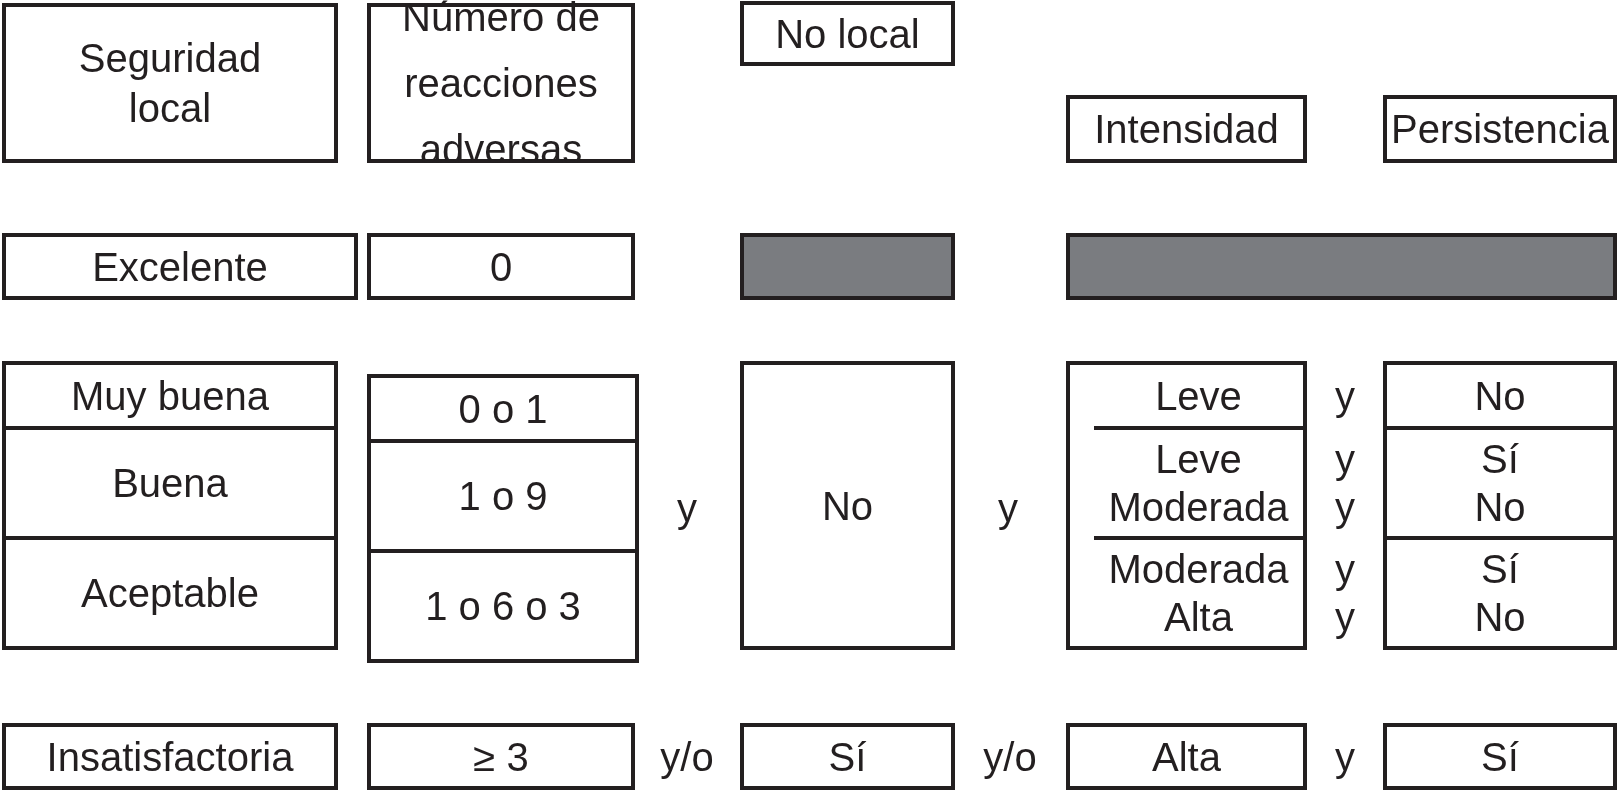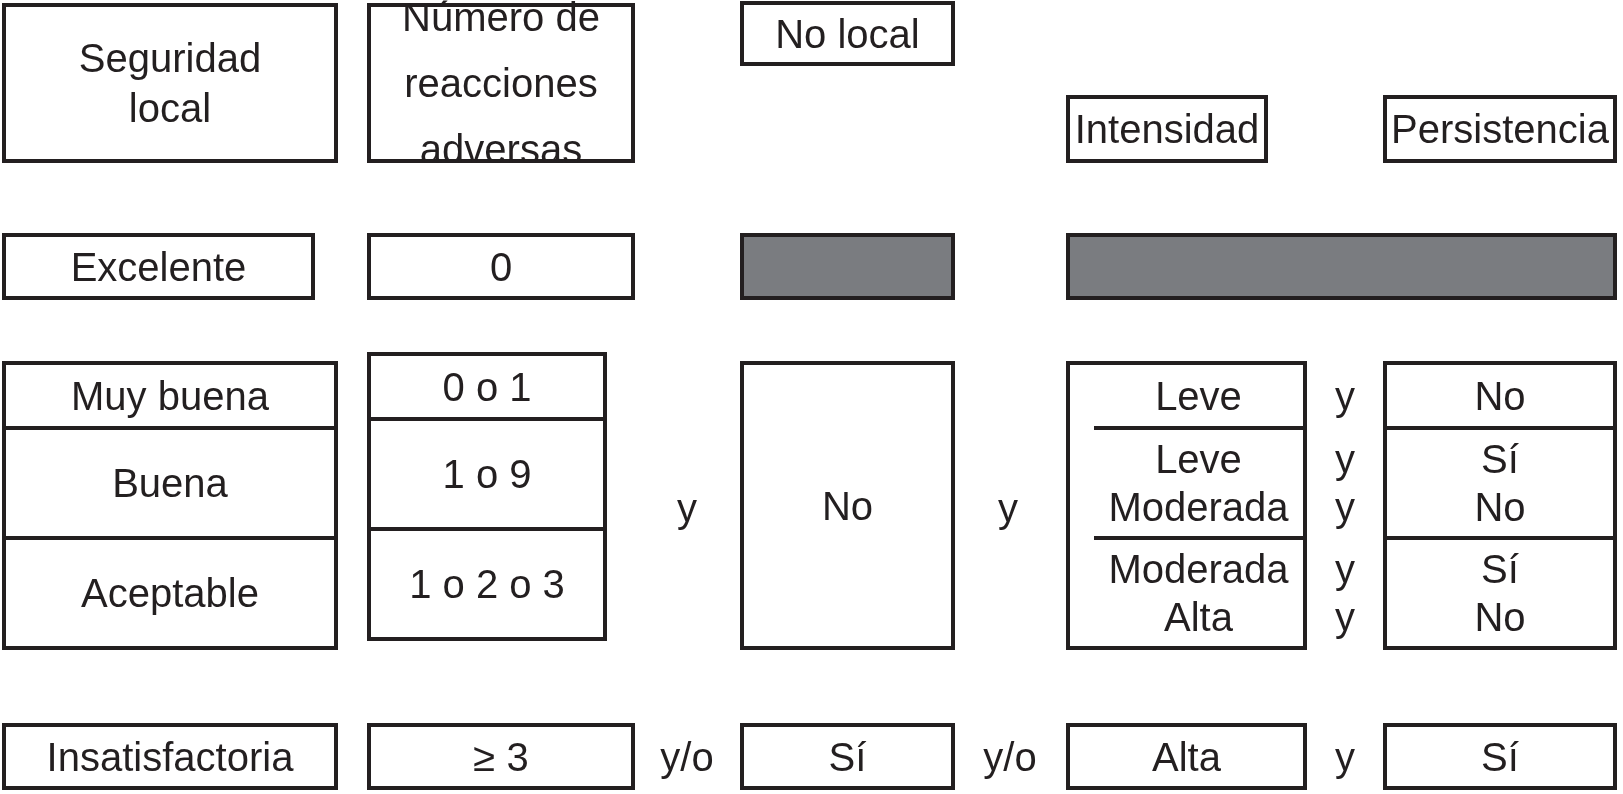--- a/index.html
+++ b/index.html
@@ -84,29 +84,29 @@
     <div>Número de</div>
     <div>reacciones</div>
     <div>adversas</div>
   </div>
 
   <div class="box" style="left:740px;top:1px;width:215px;height:65px;">
     <div>No local</div>
   </div>
 
 
-  <div class="box" style="left:1066px;top:95px;width:202px;height:68px;">
+  <div class="box" style="left:1066px;top:95px;width:241px;height:68px;">
     <div>Intensidad</div>
   </div>
 
   <div class="box" style="left:1383px;top:95px;width:234px;height:68px;">
     <div>Persistencia</div>
   </div>
 
-  <div class="box" style="left:2px;top:233px;width:313px;height:67px;text-align:center;">
+  <div class="box" style="left:2px;top:233px;width:356px;height:67px;text-align:center;">
     <div>Excelente</div>
   </div>
 
   <div class="box" style="left:367px;top:233px;width:268px;height:67px;">
     <div>0</div>
   </div>
 
   <div class="box gray" style="left:740px;top:233px;width:215px;height:67px;"></div>
 
   <div class="box gray" style="left:1066px;top:233px;width:551px;height:67px;"></div>
@@ -116,29 +116,29 @@
       <span>Muy buena</span>
     </div>
     <div class="cell h2">
       <span>Buena</span>
     </div>
     <div class="cell h3">
       <span>Aceptable</span>
     </div>
   </div>
 
-  <div class="box stack" style="left:367px;top:352px;width:240px;height:289px;">
+  <div class="box stack" style="left:367px;top:374px;width:272px;height:289px;">
     <div class="cell h1">
       <span>0 o 1</span>
     </div>
     <div class="cell h2">
       <span>1 o 9</span>
     </div>
     <div class="cell h3">
-      <span>1 o 2 o 3</span>
+      <span>1 o 6 o 3</span>
     </div>
   </div>
 
   <div class="conn" style="left:687px;top:508px;">y</div>
 
   <div class="box" style="left:740px;top:361px;width:215px;height:289px;">
     <div>No</div>
   </div>
 
   <div class="conn" style="left:1008px;top:508px;">y</div>

